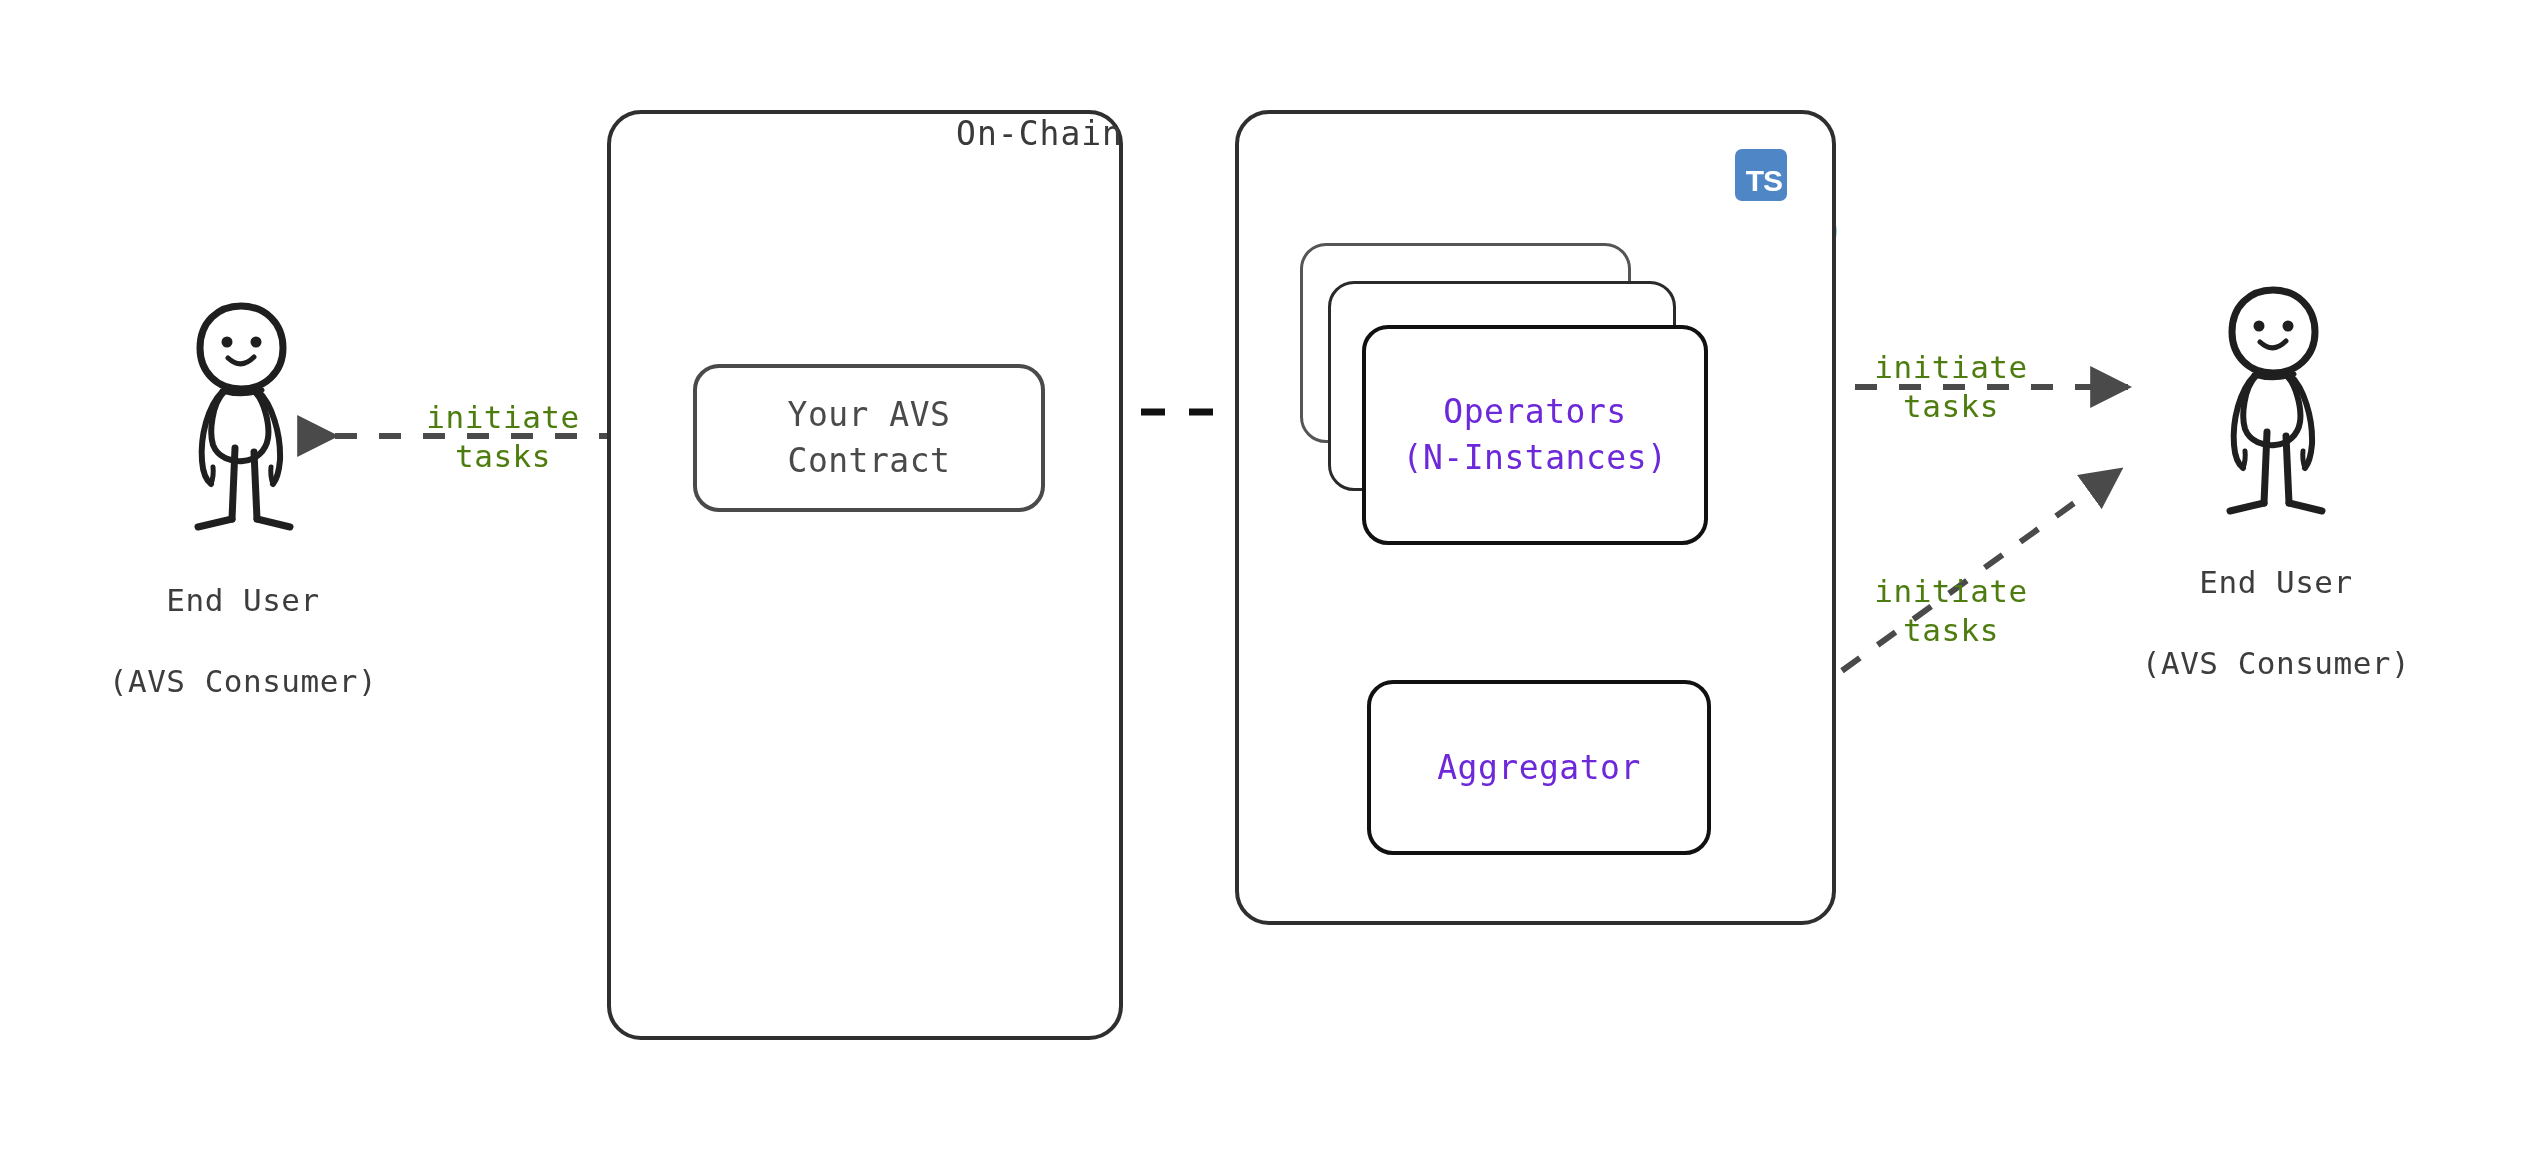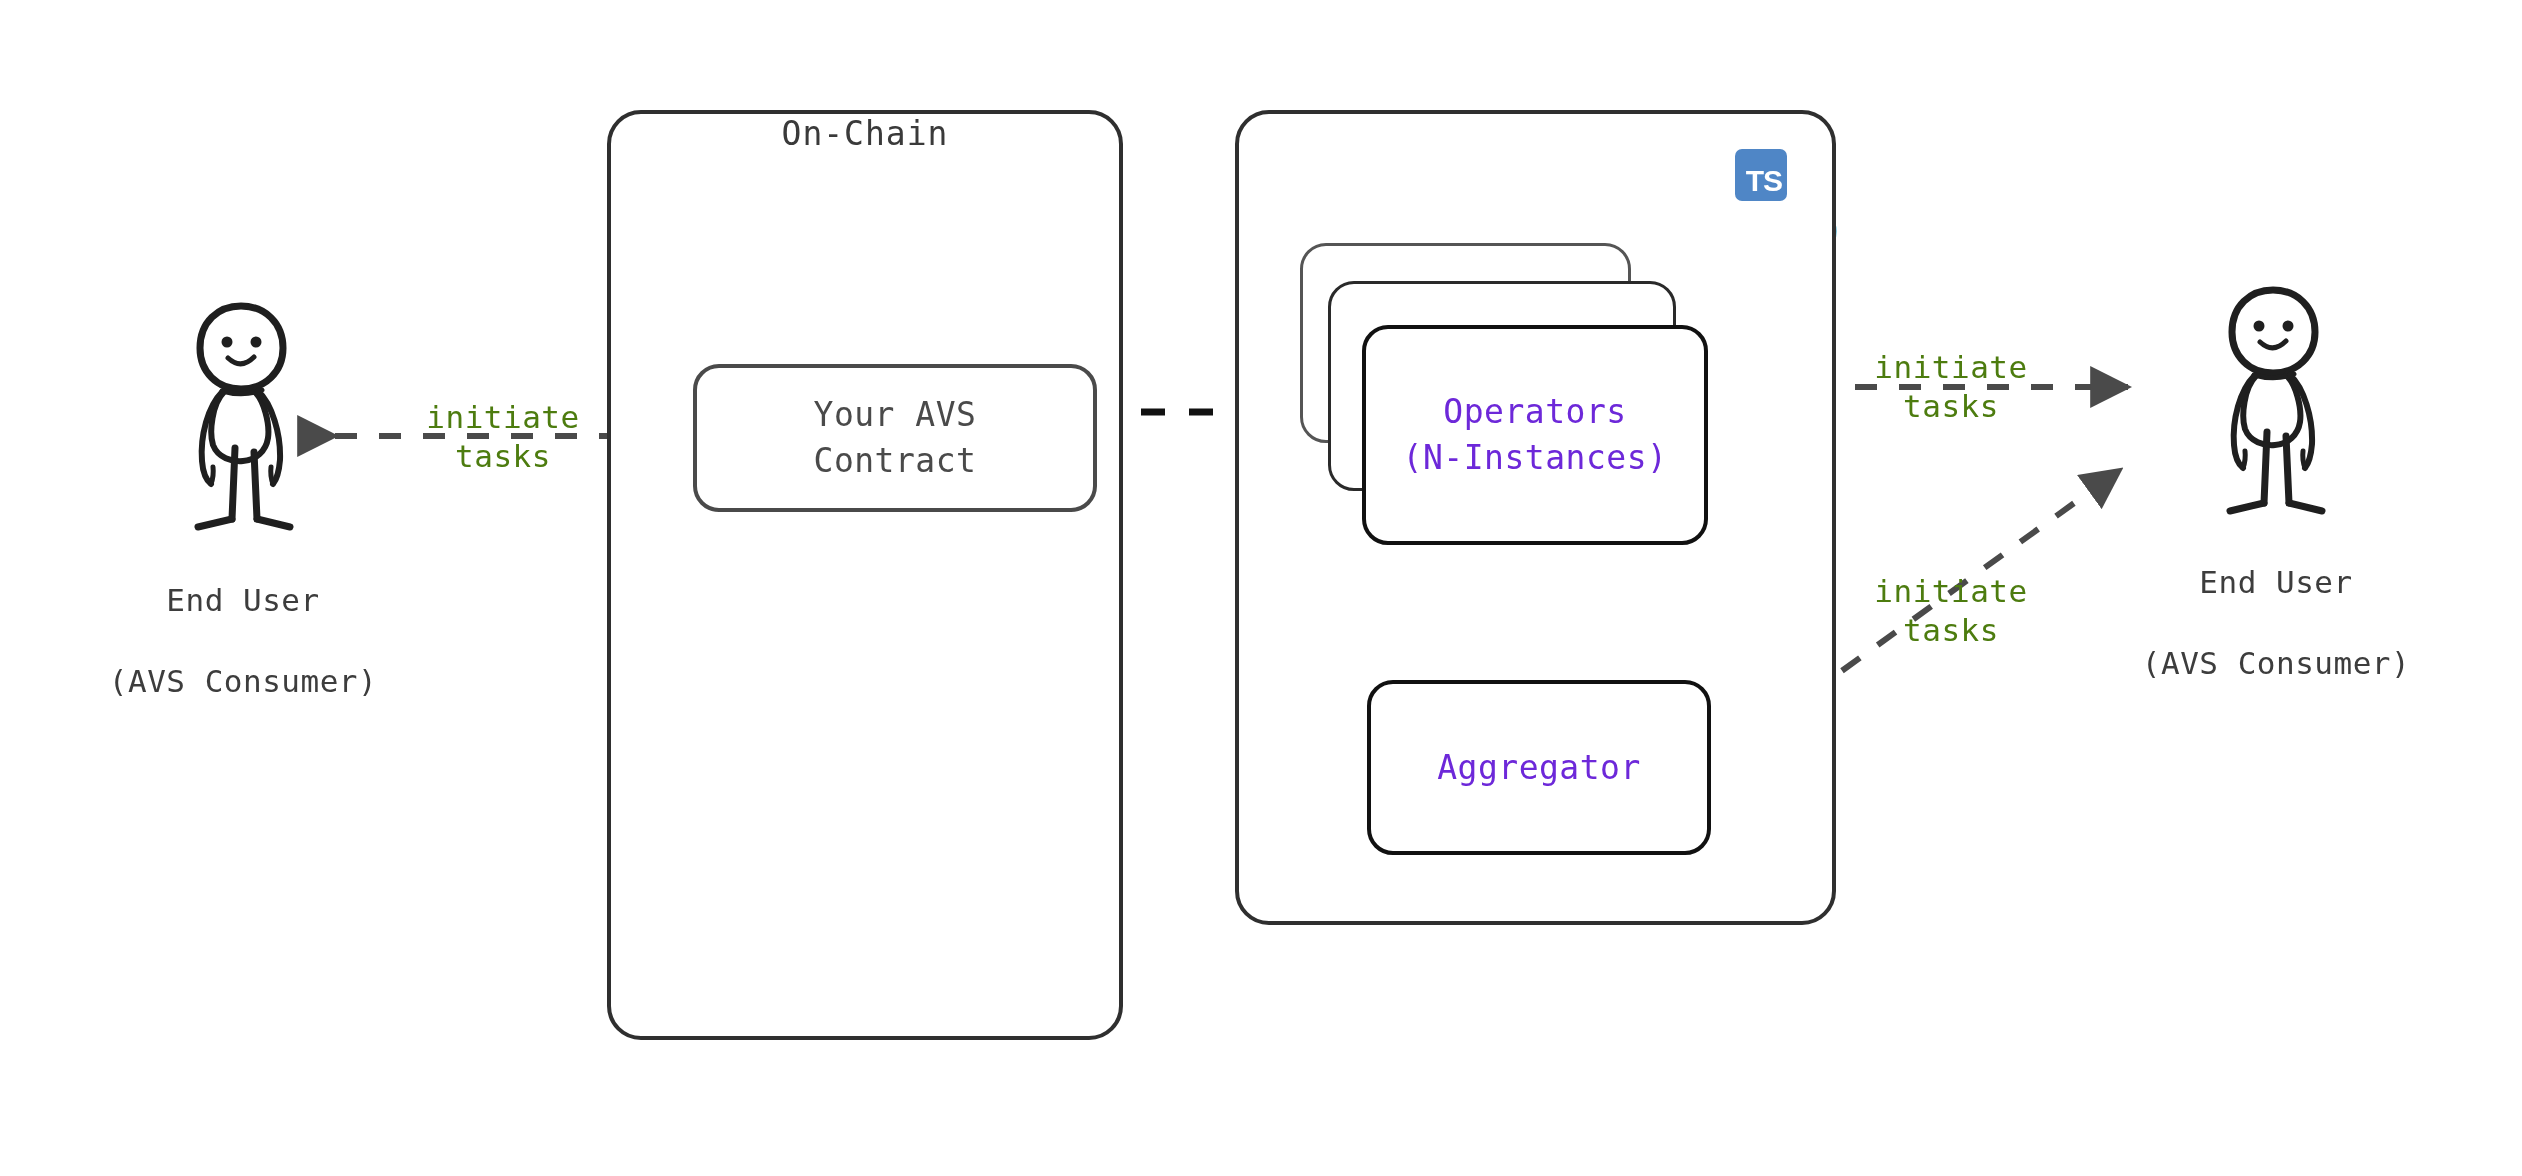--- a/index.html
+++ b/index.html
@@ -19,21 +19,21 @@
     border-radius:34px;
     background:#ffffff;
     box-sizing:border-box;
   }
   .panel-title{
     position:absolute;
     font-size:33px;
     color:#3a3a3a;
     letter-spacing:1px;
     white-space:nowrap;
-    text-align:center;
+    text-align:right;
   }
 
   
   .box{
     position:absolute;
     box-sizing:border-box;
     background:#ffffff;
     border-radius:26px;
     display:flex;
     align-items:center;
@@ -237,21 +237,21 @@
         <circle cx="20" cy="-14" r="3" fill="#ffffff"></circle>
         <circle cx="-20" cy="15" r="3" fill="#ffffff"></circle>
         <circle cx="20" cy="15" r="3" fill="#ffffff"></circle>
       </g>
     </g>
   </svg>
 
   <div class="panel" style="left:607px;top:110px;width:516px;height:930px;"></div>
   <div class="panel-title" style="left:607px;top:114px;width:516px;">On-Chain</div>
 
-  <div class="box gray" style="left:693px;top:364px;width:404px;height:148px;font-size:33px;">Your AVS
+  <div class="box gray" style="left:693px;top:364px;width:352px;height:148px;font-size:33px;">Your AVS
 Contract</div>
 
 
   <div class="panel" style="left:1235px;top:110px;width:601px;height:815px;"></div>
 
   <div class="logo-ts" style="left:1735px;top:149px;">TS</div>
 
   <div class="stack-card stack-back2" style="left:1300px;top:243px;width:331px;height:200px;"></div>
   <div class="stack-card stack-back1" style="left:1328px;top:281px;width:348px;height:210px;"></div>
   <div class="box black" style="left:1362px;top:325px;width:346px;height:220px;font-size:33px;">Operators

